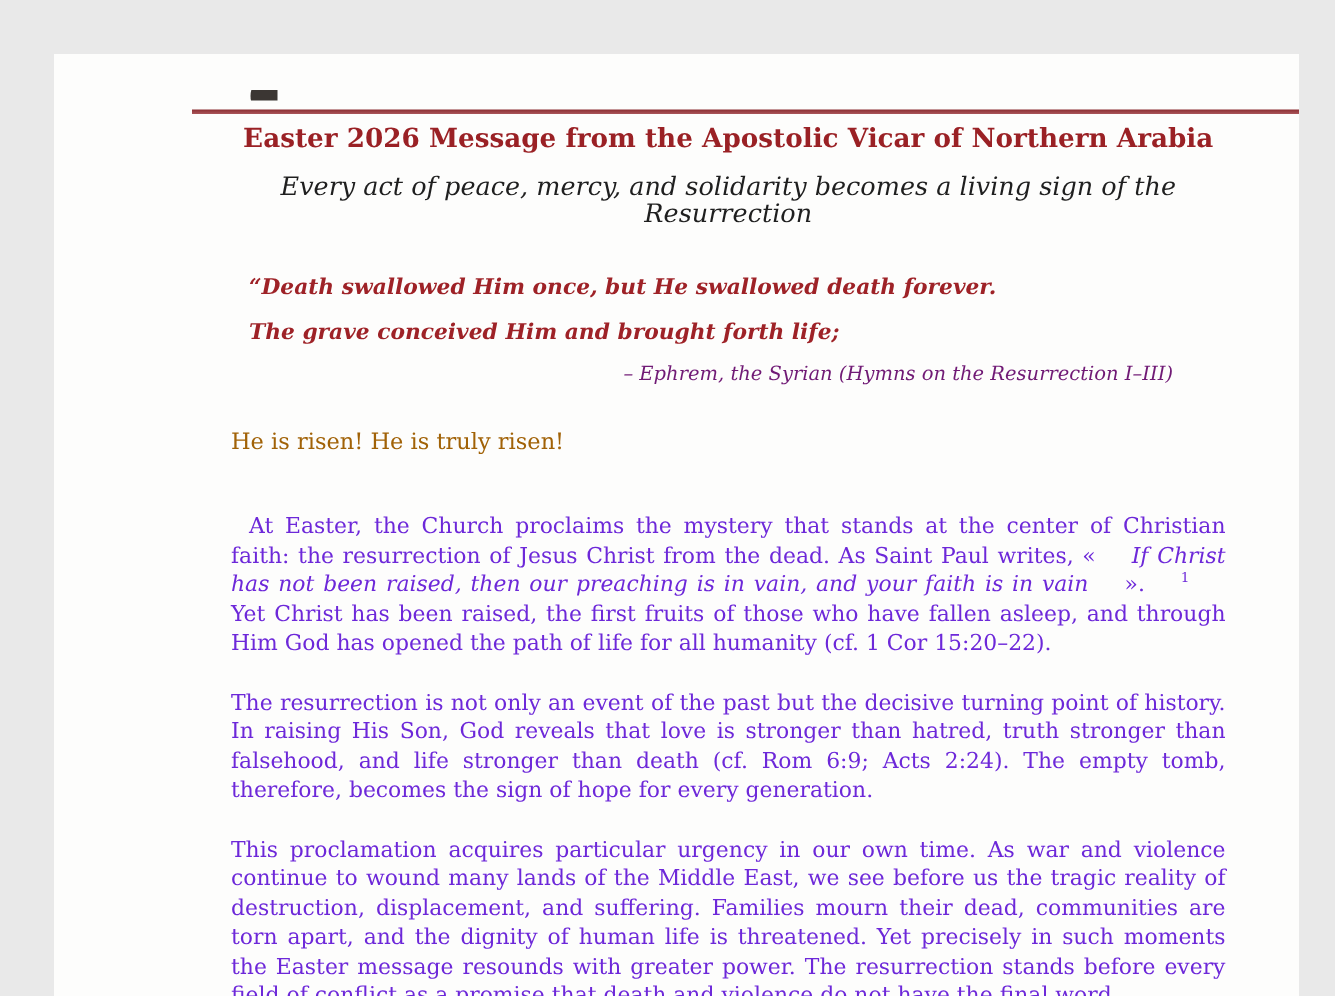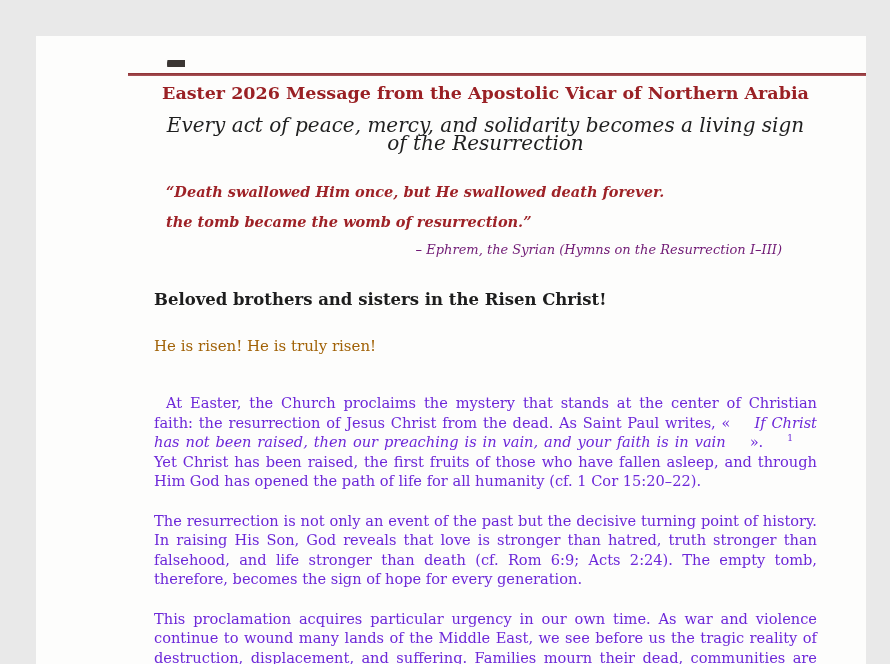--- a/index.html
+++ b/index.html
@@ -51,21 +51,21 @@
   
   .content { padding: 0 85px 0 94px; }
 
   .title {
     margin-top: 47px; text-align: center;
     font-size: 17.5px; line-height: 21px; font-weight: bold;
     color: #9a2125;
   }
   .subtitle {
     margin-top: 3px; text-align: center;
-    font-size: 20px; line-height: 18px; font-style: italic;
+    font-size: 17px; line-height: 18px; font-style: italic;
     color: #1f1f1f;
   }
 
   .quote {
     margin-top: 31px; text-align: left;
     font-size: 14.5px; line-height: 17.5px;
     font-weight: bold; font-style: italic;
     color: #9e2227;
   }
   .attribution {
@@ -110,26 +110,25 @@
   </div>
 
   <div class="content">
 
     <div class="title">Easter 2026 Message from the Apostolic Vicar of Northern Arabia</div>
 
     <div class="subtitle">Every act of peace, mercy, and solidarity becomes a living sign of the Resurrection</div>
 
     <div class="quote">
       <div>“Death swallowed Him once, but He swallowed death forever.</div>
-      <div>the tomb became the womb of resurrection.”</div>
+      <div>The grave conceived Him and brought forth life;</div>
     </div>
 
     <div class="attribution">– Ephrem, the Syrian (Hymns on the Resurrection I–III)</div>
 
-    <div class="salutation">Beloved brothers and sisters in the Risen Christ!</div>
 
     <div class="proclamation">He is risen! He is truly risen!</div>
 
     <p class="para first"><span>At Easter, the Church proclaims the mystery that stands at the center of Christian faith: the resurrection of Jesus Christ from the dead. As Saint Paul writes, «</span><span class="scripture">If Christ has not been raised, then our preaching is in vain, and your faith is in vain</span><span>».</span><sup class="fn">1</sup><span> Yet Christ has been raised, the first fruits of those who have fallen asleep, and through Him God has opened the path of life for all humanity (cf. 1 Cor 15:20–22).</span></p>
 
     <p class="para">The resurrection is not only an event of the past but the decisive turning point of history. In raising His Son, God reveals that love is stronger than hatred, truth stronger than falsehood, and life stronger than death (cf. Rom 6:9; Acts 2:24). The empty tomb, therefore, becomes the sign of hope for every generation.</p>
 
     <p class="para">This proclamation acquires particular urgency in our own time. As war and violence continue to wound many lands of the Middle East, we see before us the tragic reality of destruction, displacement, and suffering. Families mourn their dead, communities are torn apart, and the dignity of human life is threatened. Yet precisely in such moments the Easter message resounds with greater power. The resurrection stands before every field of conflict as a promise that death and violence do not have the final word.</p>
 
   </div>

